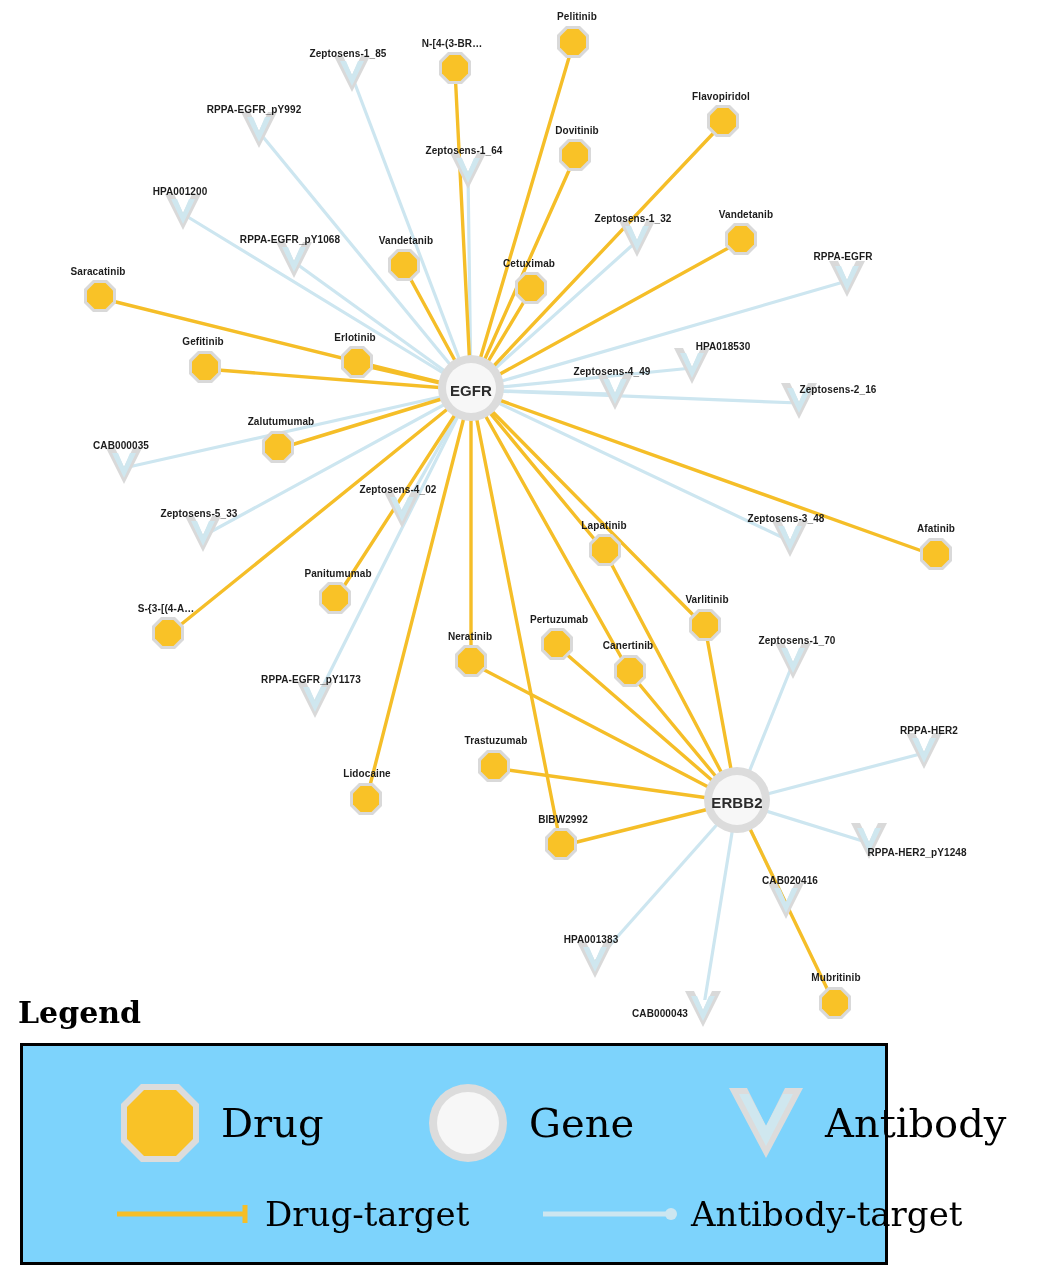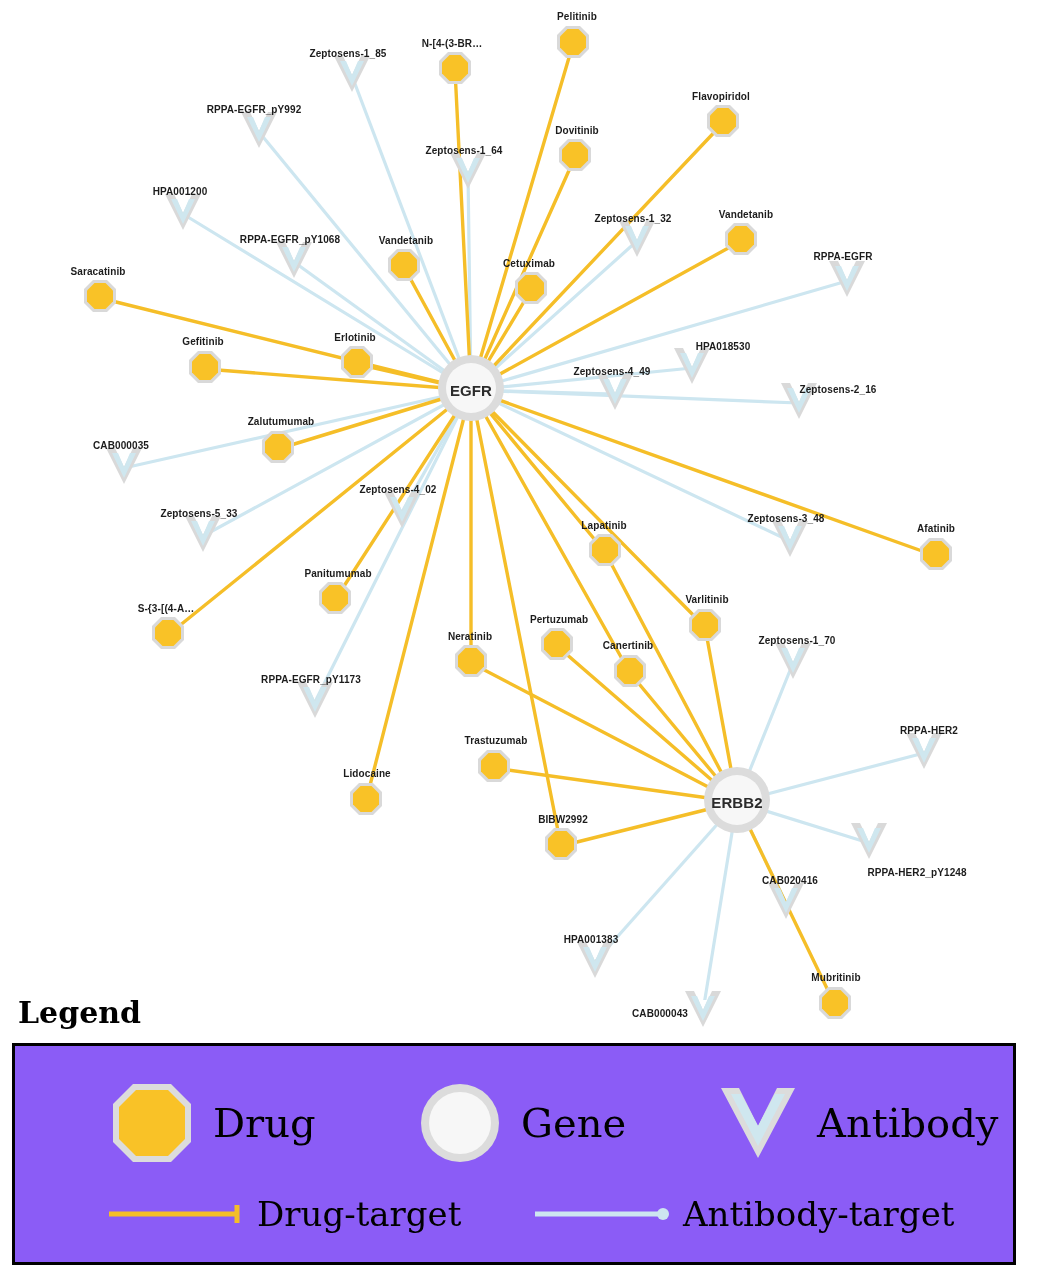--- a/index.html
+++ b/index.html
@@ -46,27 +46,27 @@
     position: absolute;
     left: 18px;
     top: 995px;
     font-family: "DejaVu Serif", serif;
     font-size: 30px;
     font-weight: bold;
     color: #000;
   }
   #legend-box {
     position: absolute;
-    left: 12px;
+    left: 20px;
     top: 1043px;
-    width: 1004px;
+    width: 868px;
     height: 222px;
     border: 3px solid #000;
     box-sizing: border-box;
-    background: #8b5cf6;
+    background: #7dd3fc;
   }
   .legend-row {
     position: absolute;
     display: flex;
     align-items: center;
   }
   .legend-text {
     font-family: "DejaVu Serif", serif;
     font-size: 40px;
     color: #000;
@@ -331,21 +331,21 @@
       <div class="node-label" style="left: 723px; top: 346px;">HPA018530</div>
       <div class="node-label" style="left: 612px; top: 371px;">Zeptosens-4_49</div>
       <div class="node-label" style="left: 838px; top: 389px;">Zeptosens-2_16</div>
       <div class="node-label" style="left: 121px; top: 445px;">CAB000035</div>
       <div class="node-label" style="left: 398px; top: 489px;">Zeptosens-4_02</div>
       <div class="node-label" style="left: 199px; top: 513px;">Zeptosens-5_33</div>
       <div class="node-label" style="left: 786px; top: 518px;">Zeptosens-3_48</div>
       <div class="node-label" style="left: 311px; top: 679px;">RPPA-EGFR_pY1173</div>
       <div class="node-label" style="left: 797px; top: 640px;">Zeptosens-1_70</div>
       <div class="node-label" style="left: 929px; top: 730px;">RPPA-HER2</div>
-      <div class="node-label" style="left: 917px; top: 852px; margin-top: 20px;">RPPA-HER2_pY1248</div>
+      <div class="node-label" style="left: 917px; top: 852px;">RPPA-HER2_pY1248</div>
       <div class="node-label" style="left: 790px; top: 880px; text-align: center;">CAB020416</div>
       <div class="node-label" style="left: 591px; top: 939px;">HPA001383</div>
       <div class="node-label" style="left: 660px; top: 988px; margin-top: 25px;">CAB000043</div>
       <div class="node-label" style="left: 577px; top: 16px;">Pelitinib</div>
       <div class="node-label" style="left: 452px; top: 43px;">N-[4-(3-BR…</div>
       <div class="node-label" style="left: 721px; top: 96px;">Flavopiridol</div>
       <div class="node-label" style="left: 577px; top: 130px;">Dovitinib</div>
       <div class="node-label" style="left: 746px; top: 214px;">Vandetanib</div>
       <div class="node-label" style="left: 406px; top: 240px;">Vandetanib</div>
       <div class="node-label" style="left: 529px; top: 263px;">Cetuximab</div>

